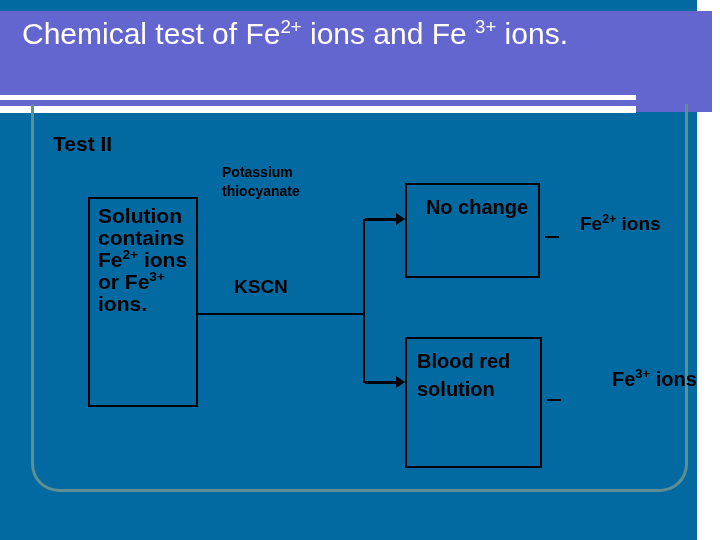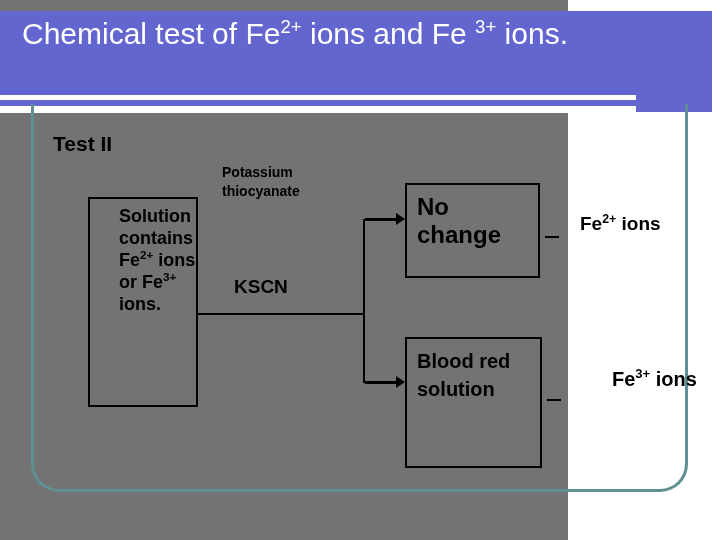--- a/index.html
+++ b/index.html
@@ -8,23 +8,23 @@
   }
   body {
     width: 720px;
     height: 540px;
     background: #ffffff;
     font-family: "Liberation Sans", sans-serif;
     overflow: hidden;
   }
   #slide {
     position: relative;
-    width: 568px;
+    width: 697px;
     height: 540px;
-    background: #737373;
+    background: #0369a1;
   }
 
   
   #title-banner {
     position: absolute;
     left: 0;
     top: 11px;
     width: 712px;
     height: 101px;
     background: #6366ce;
@@ -152,38 +152,38 @@
     line-height: 0;
   }
 
   #box-solution {
     left: 88px;
     top: 197px;
     width: 110px;
     height: 210px;
   }
   #box-solution .boxtext {
-    font-size: 18px;
+    font-size: 21px;
     line-height: 22px;
     width: 98px;
-    margin-left: 21px;
   }
 
   #box-nochange {
     left: 405px;
     top: 183px;
     width: 135px;
     height: 95px;
   }
   #box-nochange .boxtext {
     left: 10px;
     top: 8px;
-    font-size: 24px;
+    font-size: 20px;
     line-height: 28px;
     width: 120px;
+    text-align: center;
   }
 
   #box-bloodred {
     left: 405px;
     top: 337px;
     width: 137px;
     height: 131px;
   }
   #box-bloodred .boxtext {
     left: 10px;

